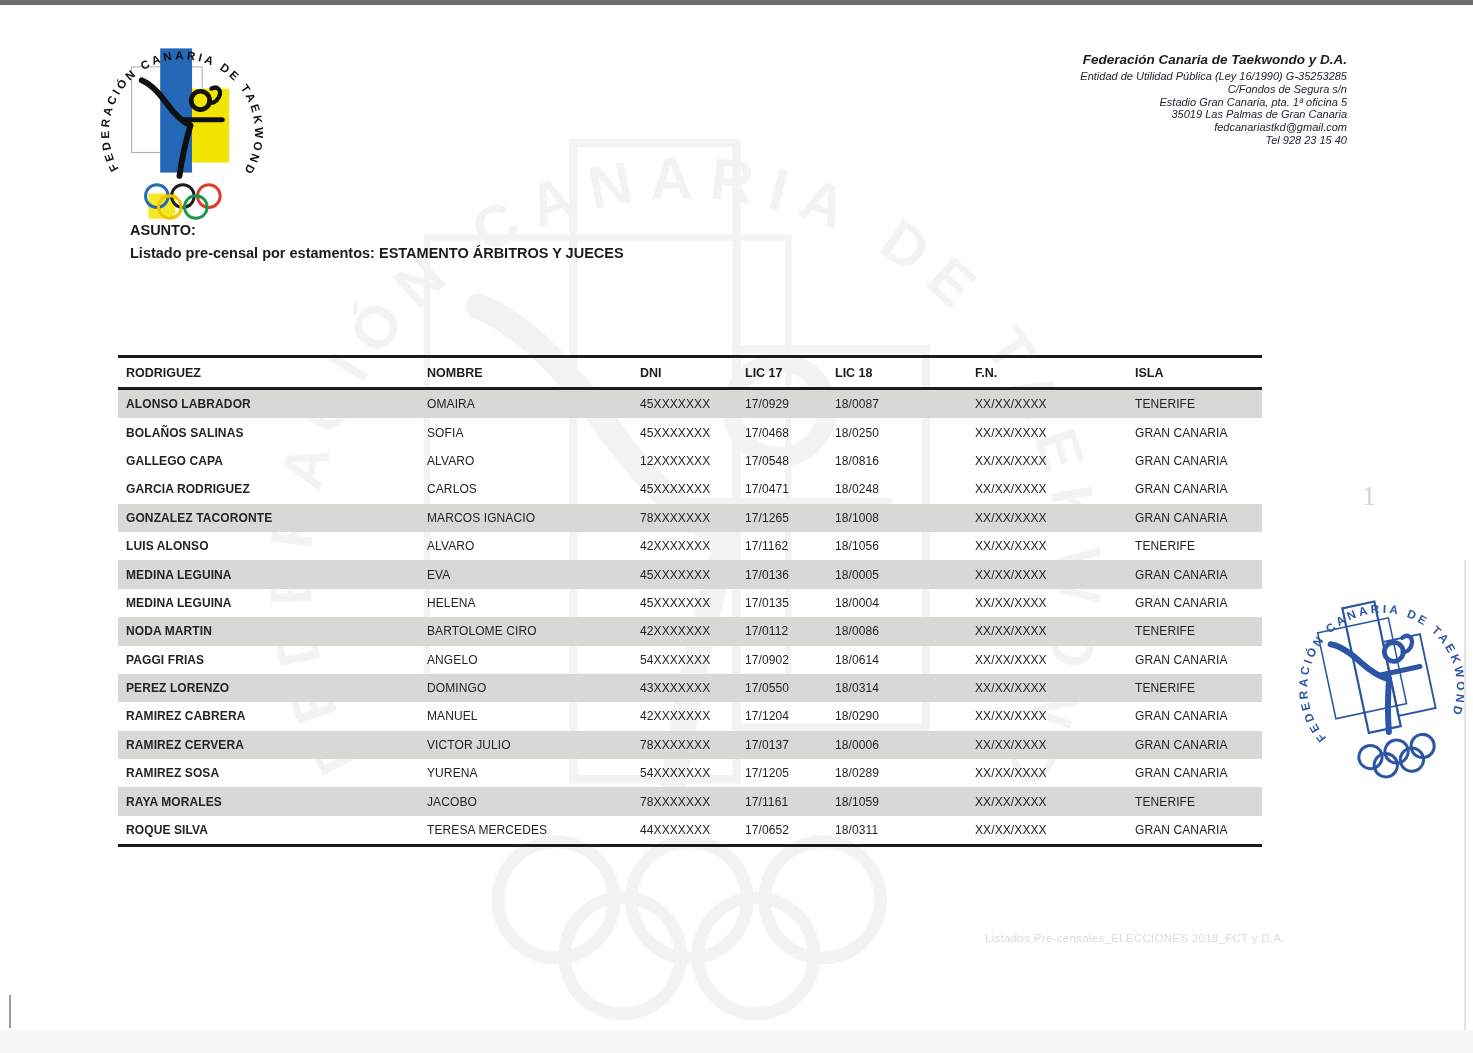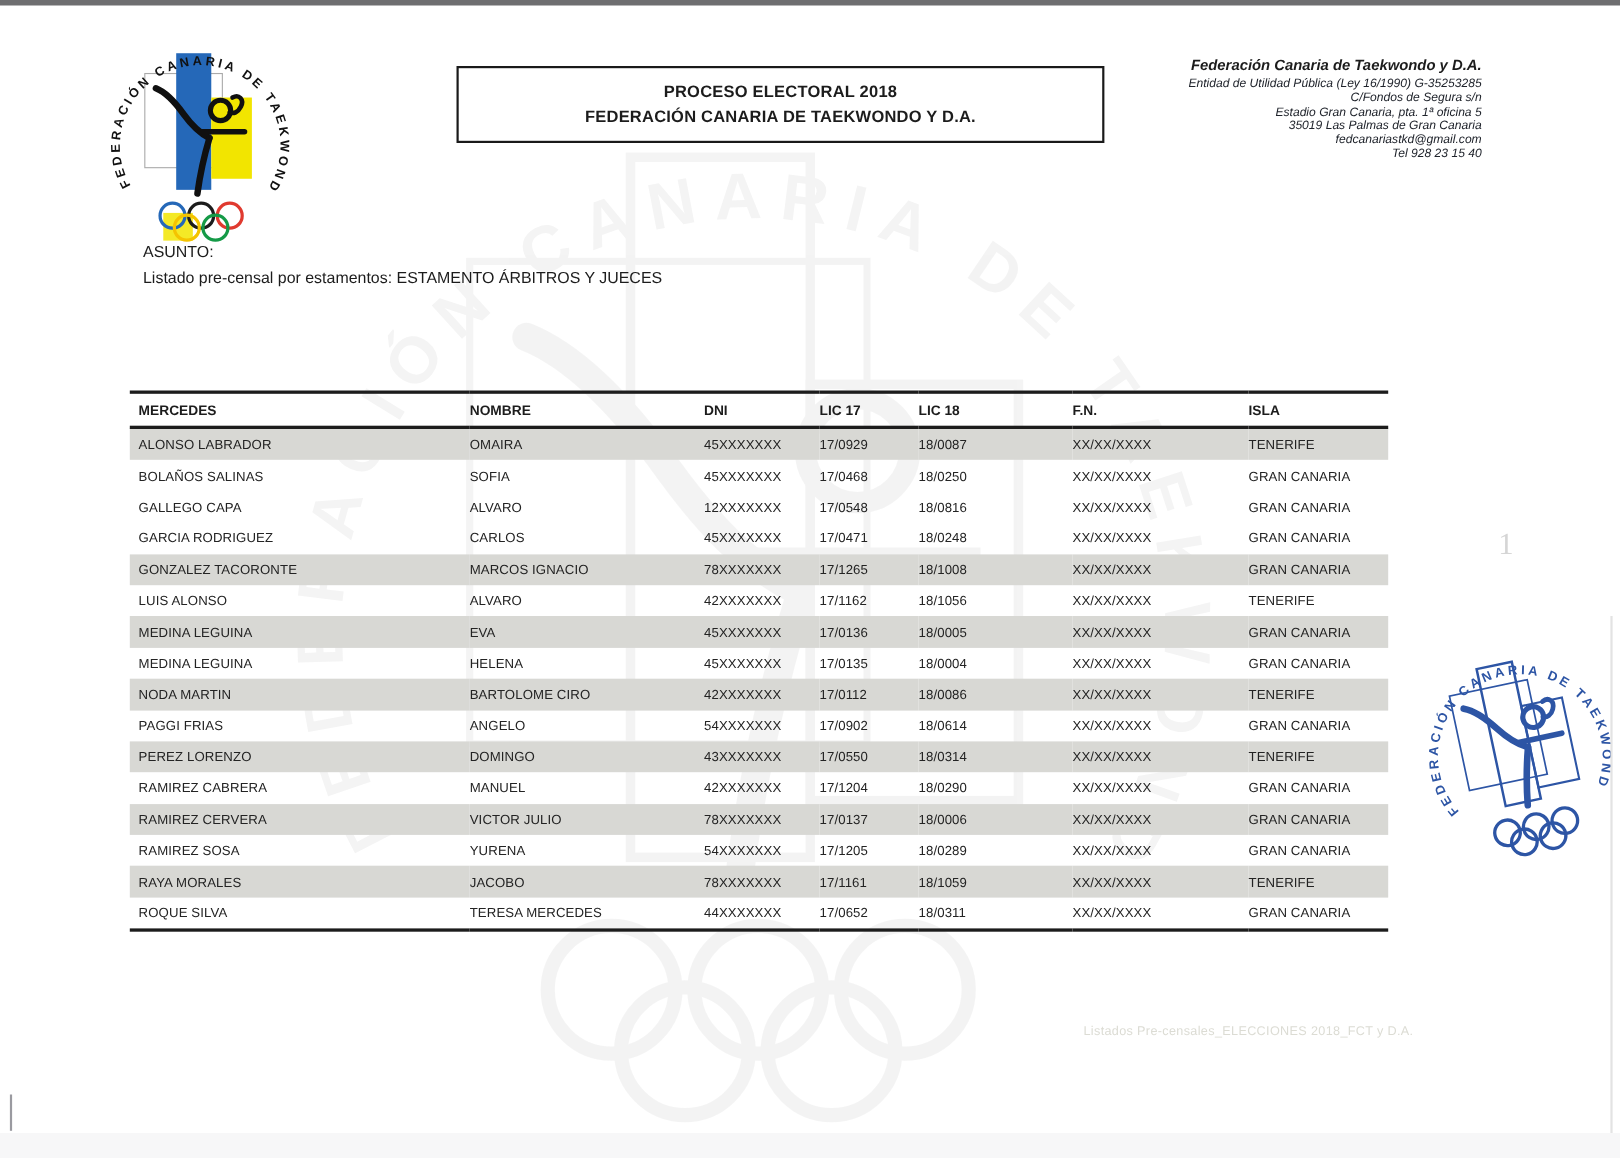--- a/index.html
+++ b/index.html
@@ -20,21 +20,21 @@
     position:absolute;left:415px;top:60px;width:585px;height:66px;
     border:2px solid #1a1a1a;display:flex;flex-direction:column;justify-content:center;
     text-align:center;gap:6px;background:transparent;
   }
   .title-line{font-size:15px;font-weight:bold;letter-spacing:.2px;}
 
   .org-block{position:absolute;right:126px;top:52px;text-align:right;font-style:italic;}
   .org-name{font-size:13.5px;font-weight:bold;margin-bottom:3px;}
   .org-line{font-size:11px;line-height:12.8px;color:#20242c;}
 
-  .subject{position:absolute;left:130px;top:222px;font-weight:normal;}
+  .subject{position:absolute;left:130px;top:222px;font-weight:bold;}
   .subject-label{font-size:14.5px;margin-bottom:7px;}
   .subject-line{font-size:14.5px;}
 
   table.precensal{
     position:absolute;left:118px;top:355px;width:1144px;
     border-collapse:collapse;table-layout:fixed;
     border-top:3px solid #1c1c1c;border-bottom:3px solid #1c1c1c;
   }
   table.precensal col:nth-child(1){width:309px;}
   table.precensal col:nth-child(2){width:213px;}
@@ -46,21 +46,21 @@
   table.precensal th{
     text-align:left;font-size:12.5px;font-weight:bold;height:29px;
     border-bottom:3px solid #1c1c1c;padding:0;vertical-align:middle;
   }
   table.precensal td{
     font-size:12px;height:28.4px;padding:0;vertical-align:middle;color:#232323;
     letter-spacing:.1px;
   }
   table.precensal th:first-child,table.precensal td:first-child{padding-left:8px;}
   table.precensal tr.striped td{background:#d8d8d4;}
-  td.col-apellidos{font-weight:normal;color:#1a1a1a;}
+  td.col-apellidos{font-weight:bold;color:#1a1a1a;}
 
   .page-number{
     position:absolute;left:1362px;top:480px;font-family:"Liberation Serif",serif;
     font-size:28px;color:#d5d5d5;
   }
   .footer-note{
     position:absolute;left:985px;top:932px;font-size:11.5px;color:#dcdcd4;
     letter-spacing:.3px;
   }
 </style>
@@ -110,24 +110,20 @@
       <circle cx="132" cy="186" r="13.5" stroke="#e03a2f"></circle>
       <circle cx="85.5" cy="199" r="13.5" stroke="#f4c300"></circle>
       <circle cx="116.5" cy="199" r="13.5" stroke="#159a47"></circle>
     </g>
     <path id="arcH" d="M 24.7 153.5 A 87 87 0 1 1 175.3 153.5" fill="none"></path>
     <text font-size="13.8" font-weight="bold" fill="#111111" letter-spacing="0.5">
       <textPath href="#arcH" textLength="450">FEDERACIÓN CANARIA DE TAEKWONDO Y D.A.</textPath>
     </text>
   </svg>
 
-  <div class="title-box">
-    <div class="title-line">PROCESO ELECTORAL 2018</div>
-    <div class="title-line">FEDERACIÓN CANARIA DE TAEKWONDO Y D.A.</div>
-  </div>
 
   <div class="org-block">
     <div class="org-name">Federación Canaria de Taekwondo y D.A.</div>
     <div class="org-line">Entidad de Utilidad Pública (Ley 16/1990) G-35253285</div>
     <div class="org-line">C/Fondos de Segura s/n</div>
     <div class="org-line">Estadio Gran Canaria, pta. 1ª oficina 5</div>
     <div class="org-line">35019 Las Palmas de Gran Canaria</div>
     <div class="org-line">fedcanariastkd@gmail.com</div>
     <div class="org-line">Tel 928 23 15 40</div>
   </div>
@@ -142,21 +138,21 @@
         <col>
         <col>
         <col>
         <col>
         <col>
         <col>
         <col>
       </colgroup>
     <thead>
       <tr>
-        <th>MERCEDES</th>
+        <th>RODRIGUEZ</th>
         <th>NOMBRE</th>
         <th>DNI</th>
         <th>LIC 17</th>
         <th>LIC 18</th>
         <th>F.N.</th>
         <th>ISLA</th>
       </tr>
     </thead>
     <tbody>
         <tr class="striped">

